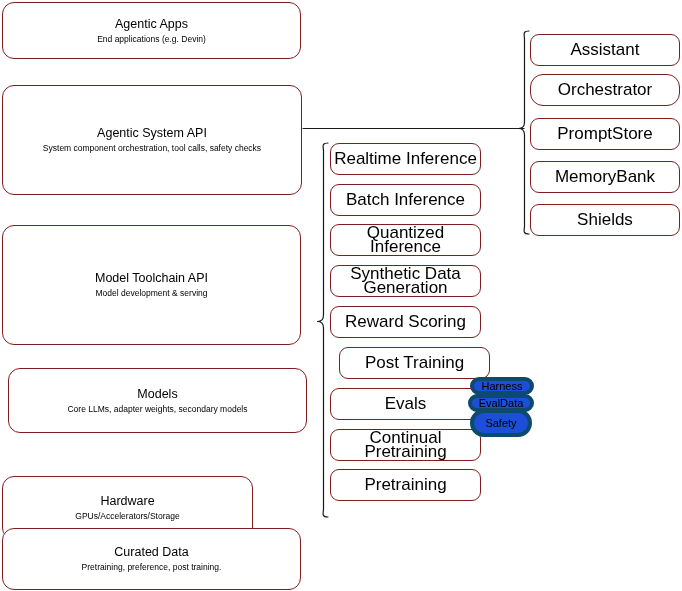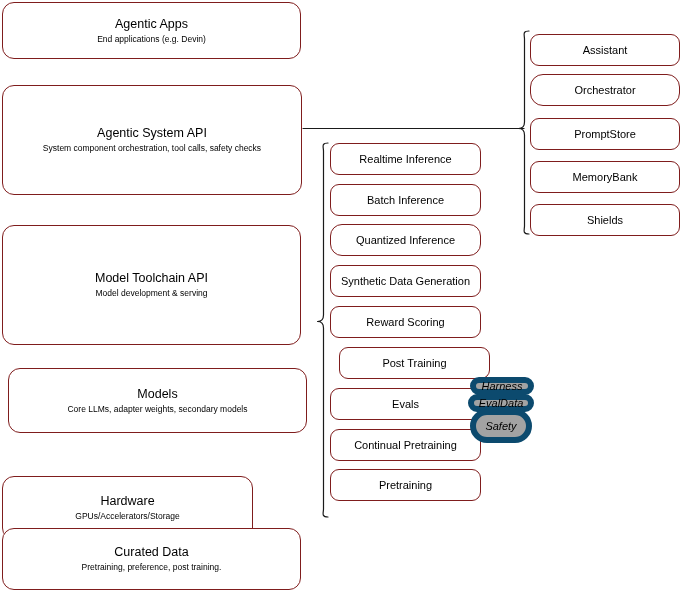--- a/index.html
+++ b/index.html
@@ -44,36 +44,35 @@
   .stack-sub {
     font-size: 8.5px;
     line-height: 13px;
     color: #000;
     margin-top: 1px;
   }
   .item-box {
     border-radius: 9px;
   }
   .item-label {
-    font-size: 11px;
+    font-size: 17px;
     line-height: 14px;
   }
   .pill {
     position: absolute;
     box-sizing: border-box;
-    border: 6px solid #0c4a6e;
+    border: 4px solid #0c4a6e;
     border-radius: 999px;
-    background: #a3a3a3;
+    background: #1d4ed8;
     display: flex;
     align-items: center;
     justify-content: center;
     font-size: 11px;
     line-height: 12px;
     z-index: 6;
-    font-style: italic;
   }
   svg.connectors {
     position: absolute;
     left: 0; top: 0;
     width: 682px;
     height: 591px;
     pointer-events: none;
     z-index: 2;
   }
   .brace, .lead-line {
@@ -155,21 +154,21 @@
   <div class="box item-box" style="left:530px; top:161px; width:150px; height:32px;">
     <div class="item-label">MemoryBank</div>
   </div>
 
   <div class="box item-box" style="left:330px; top:143px; width:151px; height:32px;">
     <div class="item-label">Realtime Inference</div>
   </div>
   <div class="box item-box" style="left:330px; top:184px; width:151px; height:32px;">
     <div class="item-label">Batch Inference</div>
   </div>
-  <div class="box item-box" style="left:330px; top:224px; width:151px; height:32px;border-radius:12px;">
+  <div class="box item-box" style="left:330px; top:224px; width:151px; height:32px;">
     <div class="item-label">Quantized Inference</div>
   </div>
   <div class="box item-box" style="left:330px; top:265px; width:151px; height:32px;">
     <div class="item-label">Synthetic Data Generation</div>
   </div>
   <div class="box item-box" style="left:330px; top:306px; width:151px; height:32px;">
     <div class="item-label">Reward Scoring</div>
   </div>
   <div class="box item-box" style="left:330px; top:347px; width:151px; height:32px;margin-left:9px;">
     <div class="item-label">Post Training</div>
@@ -183,17 +182,17 @@
   <div class="box item-box" style="left:330px; top:469px; width:151px; height:32px;">
     <div class="item-label">Pretraining</div>
   </div>
 
   <div class="pill" style="left:470px; top:377px; width:64px; height:18px;">
     <span>Harness</span>
   </div>
   <div class="pill" style="left:468px; top:394px; width:66px; height:18px;">
     <span>EvalData</span>
   </div>
-  <div class="pill" style="left:470px; top:409px; width:62px; height:34px;">
+  <div class="pill" style="left:470px; top:409px; width:62px; height:28px;">
     <span>Safety</span>
   </div>
 
 </div>
 
 </body></html>

